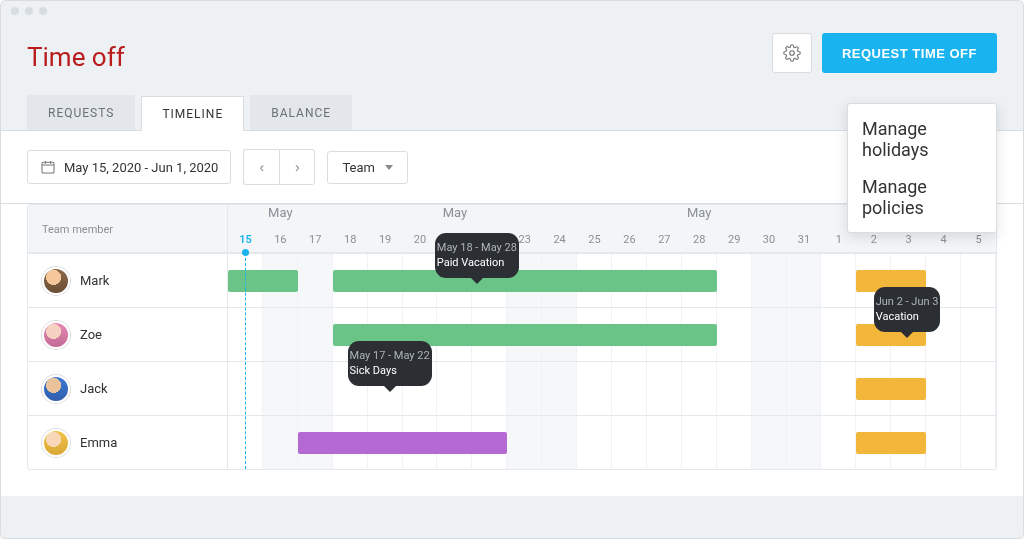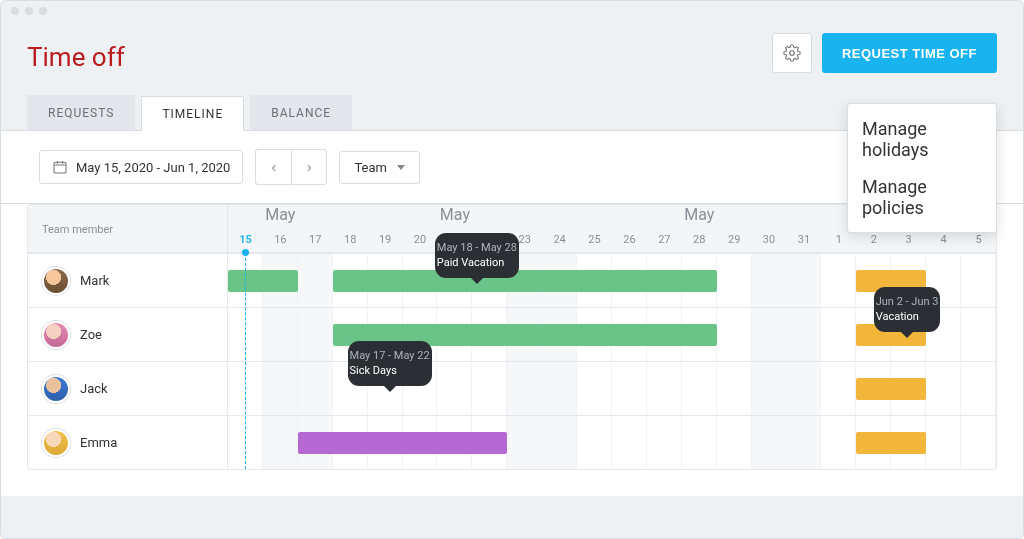--- a/index.html
+++ b/index.html
@@ -47,21 +47,21 @@
   .dropdown-menu .item { padding:8px 14px; font-size:18px; color:#333; cursor:pointer; }
   .tabs {
     display:flex; gap:0; padding:0 26px; border-bottom:1px solid #d8dde2; background:#eef1f4;
   }
   .tab {
     padding:10px 20px; font-size:12px; letter-spacing:1px; color:#6a7077; cursor:pointer;
     border:1px solid transparent; border-bottom:none; margin-right:6px; background:#e3e7eb;
   }
   .tab.active { background:#fff; border-color:#d8dde2; color:#333; position:relative; top:1px; }
   .panel { background:#fff; padding:18px 26px; border-bottom:1px solid #d8dde2; }
-  .toolbar { display:flex; gap:12px; align-items:center;margin-left:12px; }
+  .toolbar { display:flex; gap:12px; align-items:center; }
   .date-range {
     display:flex; align-items:center; gap:8px; border:1px solid #d8dde2; border-radius:3px;
     padding:8px 12px; font-size:13px; cursor:pointer;
   }
   .pager { display:flex; }
   .pager button {
     width:36px; height:36px; border:1px solid #d8dde2; background:#fff; cursor:pointer;
     display:flex; align-items:center; justify-content:center; color:#6a7077;
   }
   .pager button:first-child { border-right:none; border-radius:3px 0 0 3px; }
@@ -79,21 +79,21 @@
   .timeline-inner { border:1px solid #e4e8ec; border-radius:3px; overflow:visible; position:relative; }
   .thead {
     display:flex; background:#f3f5f7; border-bottom:1px solid #e4e8ec; font-size:11px; color:#8a9098;
     height:48px;
   }
   .thead .name-col {
     width:200px; min-width:200px; padding:18px 14px 0 14px; border-right:1px solid #e4e8ec;
   }
   .thead .days-col { flex:1; position:relative; }
   .month-labels { display:flex; height:20px; }
-  .month-labels div { text-align:center; font-size:16px; color:#8a9098; }
+  .month-labels div { text-align:center; font-size:13px; color:#8a9098; }
   .day-labels { display:flex; height:28px; }
   .day-labels .day {
     flex:1; font-size:11px; color:#8a9098; display:flex; align-items:center;
     justify-content:center;
   }
   .day-labels .day.current { color:#19b4f0; font-weight:600; }
   .rows { position:relative; }
   .row {
     display:flex; border-top:1px solid #e4e8ec; height:54px; position:relative;
   }

